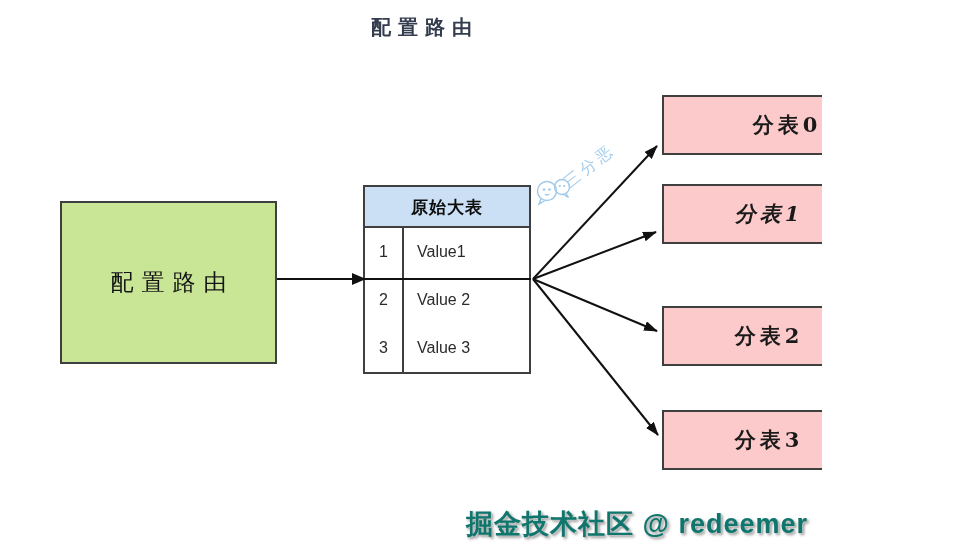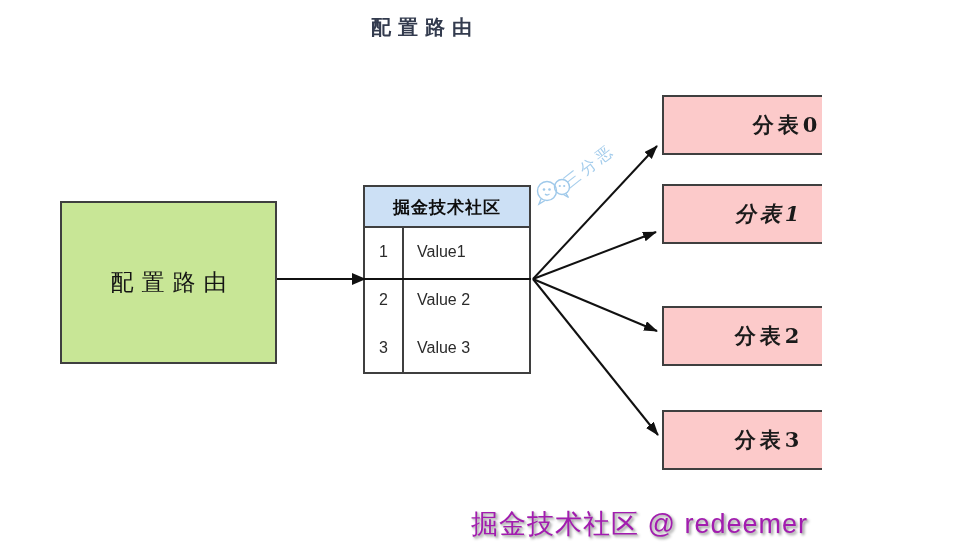--- a/index.html
+++ b/index.html
@@ -66,38 +66,38 @@
   }
   .wm-icon { position:absolute; left:2px; top:30px; }
   .wm-text {
     position:absolute; left:40px; top:26px; display:inline-block;
     transform:rotate(-38deg); transform-origin:left bottom;
     font-size:16px; letter-spacing:4px; color:var(--watermark-blue);
     font-family:"DejaVu Sans","Liberation Sans",sans-serif;
   }
   .footer-credit {
     position:absolute; right:14px; bottom:13px;
-    font-size:27px; font-weight:normal; color:#a21caf;
+    font-size:27px; font-weight:bold; color:#0f766e;
     text-shadow:1px 1px 0 #c2c2c2, 2px 2px 3px #8e8e8e;
     letter-spacing:1px;
   }
 </style>
 </head>
 <body>
 
 <div class="canvas">
 
   <div class="diagram-title">配置路由</div>
 
   <div class="source-box">
     <span>配置路由</span>
   </div>
 
   <div class="route-table">
-    <div class="rt-header">掘金技术社区</div>
+    <div class="rt-header">原始大表</div>
     <div class="rt-body">
       <div class="rt-col-divider"></div>
       <div class="rt-row">
         <div class="rt-key">1</div>
         <div class="rt-val">Value1</div>
       </div>
       <div class="rt-row">
         <div class="rt-key">2</div>
         <div class="rt-val">Value 2</div>
       </div>

